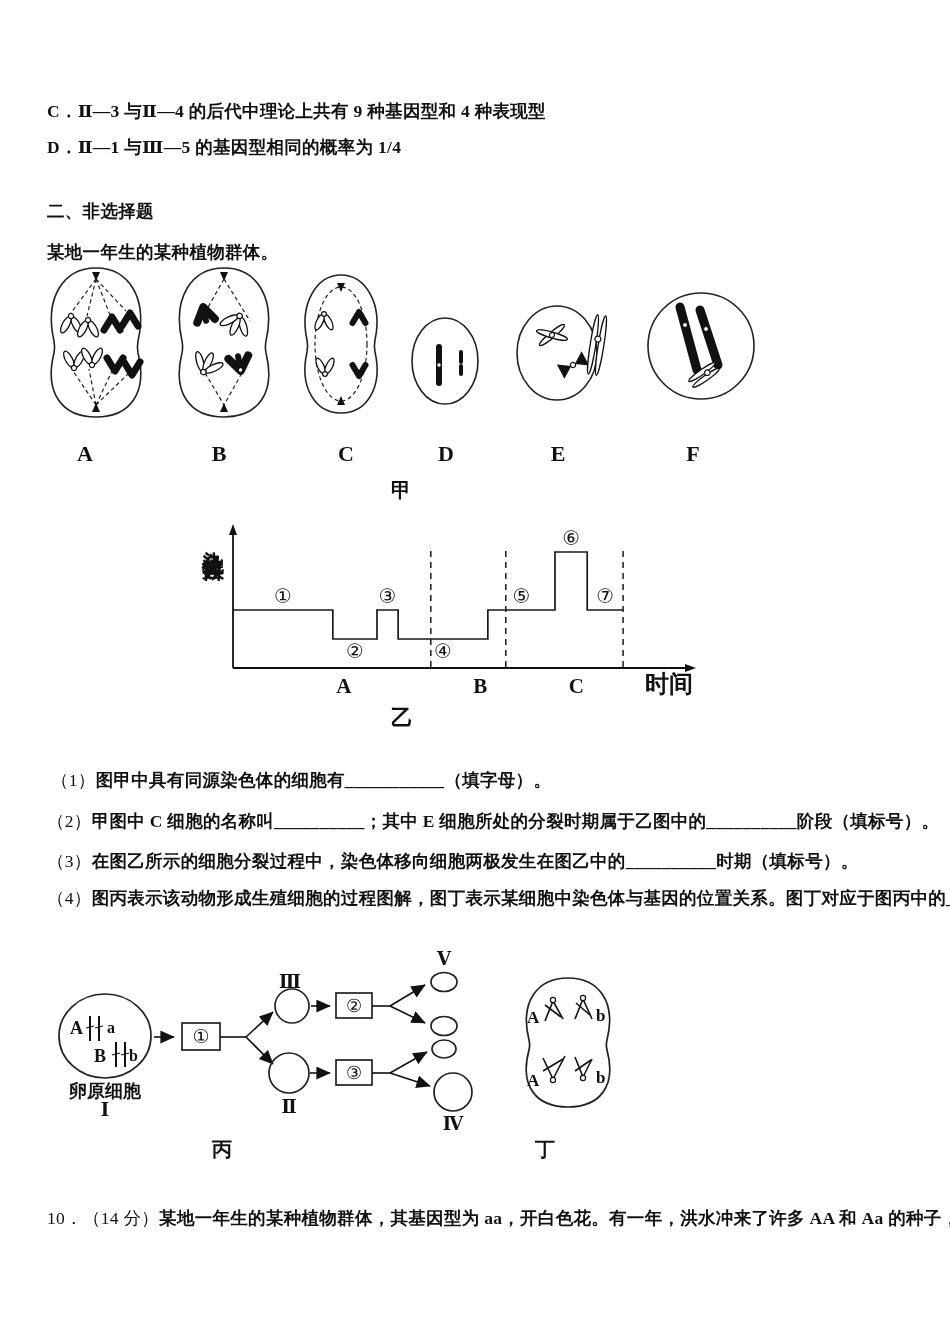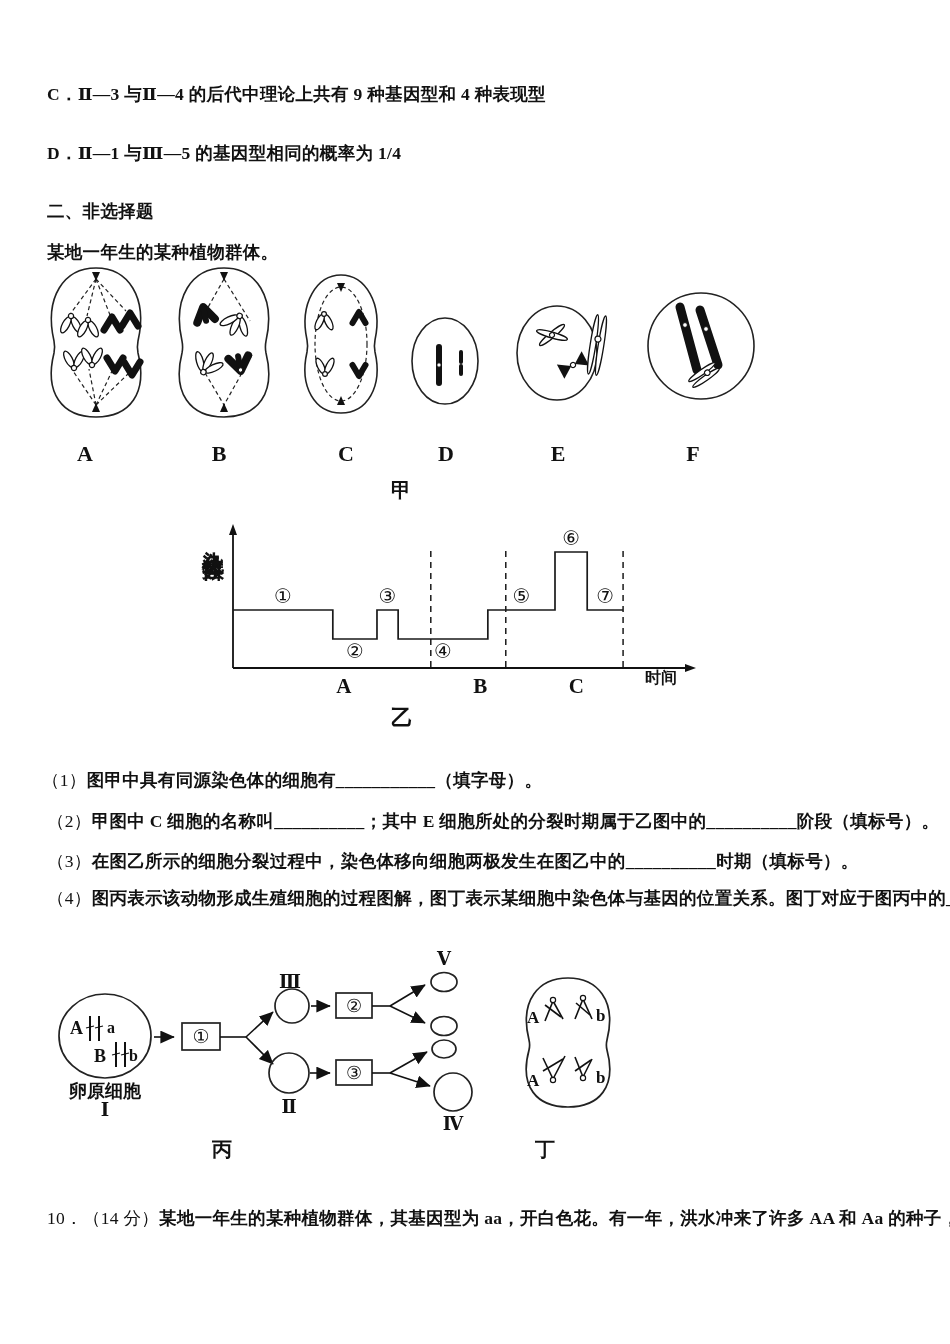--- a/index.html
+++ b/index.html
@@ -20,29 +20,29 @@
     position:absolute; transform:translateX(-50%);
     font-family:"DejaVu Sans",sans-serif; font-size:20px; color:#111; line-height:22px;
   }
   .chart-section-label{
     position:absolute; transform:translateX(-50%); font-weight:bold; font-size:21px; color:#111;
   }
   .ylabel{
     position:absolute; left:198px; top:532px; writing-mode:vertical-rl; text-orientation:upright;
     font-size:22px; font-weight:bold; letter-spacing:3px; color:#111;
   }
-  .xlabel{position:absolute; left:645px; top:668px; font-size:16px; font-weight:bold;}
+  .xlabel{position:absolute; left:645px; top:668px; font-size:24px; font-weight:bold;}
 </style>
 </head>
 <body>
 
 <div class="page">
 
-  <div class="line" style="left:47px;top:82px;text-align:center;">C．Ⅱ—3 与Ⅱ—4 的后代中理论上共有 9 种基因型和 4 种表现型</div>
-  <div class="line" style="left:47px;top:141px;">D．Ⅱ—1 与Ⅲ—5 的基因型相同的概率为 1/4</div>
+  <div class="line" style="left:47px;top:99px;text-align:center;">C．Ⅱ—3 与Ⅱ—4 的后代中理论上共有 9 种基因型和 4 种表现型</div>
+  <div class="line" style="left:47px;top:135px;">D．Ⅱ—1 与Ⅲ—5 的基因型相同的概率为 1/4</div>
   <div class="line" style="left:47px;top:175px;margin-top:24px;">二、非选择题</div>
   <div class="line" style="left:47px;top:240px;">某地一年生的某种植物群体。</div>
 
   <svg class="fig" style="left:40px;top:263px;" width="760" height="166" viewBox="0 0 760 166">
     <g fill="none" stroke="#222" stroke-width="1.6">
 
       <path d="M14,78 C4,34 24,5 56,5 C88,5 108,34 98,78 C97,83 97,85 98,90 C108,130 90,154 56,154 C22,154 4,130 14,90 C15,85 15,83 14,78 Z"></path>
 
       <path d="M142,78 C132,34 152,5 184,5 C216,5 236,34 226,78 C225,83 225,85 226,90 C236,130 218,154 184,154 C150,154 132,130 142,90 C143,85 143,83 142,78 Z"></path>
 
@@ -216,21 +216,21 @@
           <polyline points="33,90 132.82,90 132.82,119 176.98,119 176.98,90 198.14,90 198.14,119 287.84000000000003,119 287.84000000000003,90 355,90 355,32 387.2,32 387.2,90 423.08,90" fill="none" stroke="#1a1a1a" stroke-width="1.7"></polyline>
           <line x1="230.79999999999998" x2="230.79999999999998" y1="31" y2="148" stroke="#1a1a1a" stroke-width="1.5" stroke-dasharray="6,5"></line>
           <line x1="305.78" x2="305.78" y1="31" y2="148" stroke="#1a1a1a" stroke-width="1.5" stroke-dasharray="6,5"></line>
           <line x1="423.08" x2="423.08" y1="31" y2="148" stroke="#1a1a1a" stroke-width="1.5" stroke-dasharray="6,5"></line>
         </g>
     </svg>
   <span class="chart-marker" style="left: 82.91px; top: 65px;">①</span><span class="chart-marker" style="left: 154.9px; top: 120px;">②</span><span class="chart-marker" style="left: 187.56px; top: 65px;">③</span><span class="chart-marker" style="left: 242.99px; top: 120px;">④</span><span class="chart-marker" style="left: 321.42px; top: 65px;">⑤</span><span class="chart-marker" style="left: 371.1px; top: 7px;">⑥</span><span class="chart-marker" style="left: 405.14px; top: 65px;">⑦</span><span class="chart-section-label" style="left: 143.9px; top: 154px;">A</span><span class="chart-section-label" style="left: 280.29px; top: 154px;">B</span><span class="chart-section-label" style="left: 376.43px; top: 154px;">C</span></div>
   <div class="xlabel">时间</div>
   <div class="caption" style="left:402px;top:703px;font-size:22px;">乙</div>
 
-  <div class="line" style="left:42px;top:768px;"><span class="pfx">（1）</span><span>图甲中具有同源染色体的细胞有___________（填字母）。</span></div>
+  <div class="line" style="left:51px;top:768px;"><span class="pfx">（1）</span><span>图甲中具有同源染色体的细胞有___________（填字母）。</span></div>
   <div class="line" style="left:47px;top:809px;"><span class="pfx">（2）</span><span>甲图中 C 细胞的名称叫__________；其中 E 细胞所处的分裂时期属于乙图中的__________阶段（填标号）。</span></div>
   <div class="line" style="left:47px;top:849px;"><span class="pfx">（3）</span><span>在图乙所示的细胞分裂过程中，染色体移向细胞两极发生在图乙中的__________时期（填标号）。</span></div>
   <div class="line" style="left:47px;top:886px;"><span class="pfx">（4）</span><span>图丙表示该动物形成生殖细胞的过程图解，图丁表示某细胞中染色体与基因的位置关系。图丁对应于图丙中的__</span></div>
 
   <svg class="fig" style="left:40px;top:950px;" width="580" height="190" viewBox="0 0 580 190">
     <defs>
       <marker id="ah" markerWidth="11" markerHeight="9" refX="8.5" refY="4" orient="auto">
         <path d="M0,0 L9,4 L0,8 Z" fill="#111"></path>
       </marker>
     </defs>

